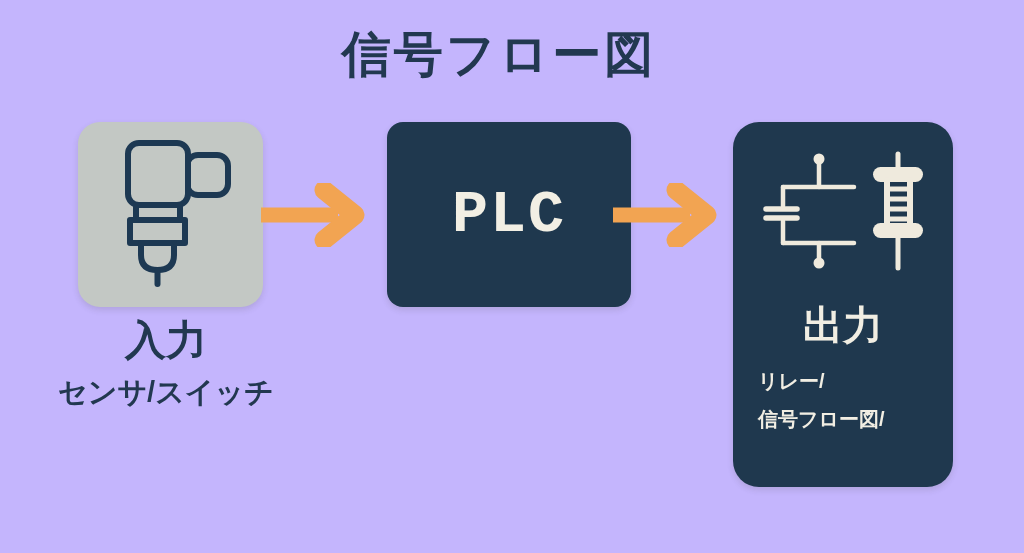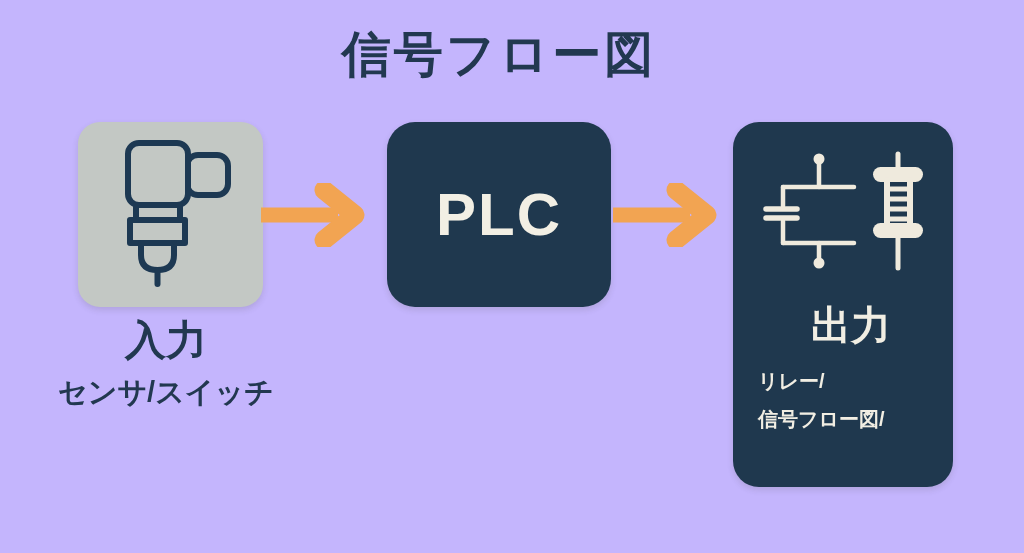--- a/index.html
+++ b/index.html
@@ -32,45 +32,45 @@
   }
   .input-box {
     left: 78px; top: 122px;
     width: 185px; height: 185px;
     background: #c3c8c4;
     border-radius: 22px;
     display: flex; align-items: center; justify-content: center;
   }
   .plc-box {
     left: 387px; top: 122px;
-    width: 224px; height: 185px;
+    width: 244px; height: 185px;
     background: #1f384e;
-    border-radius: 28px;
-    display: flex; align-items: center; justify-content: center;
+    border-radius: 16px;
+    display: flex; align-items: center; justify-content: center; font-family: Liberation Mono, monospace;
   }
   .plc-label {
     color: #f2efe4;
     font-size: 60px;
     font-weight: 700;
     letter-spacing: 2px;
   }
   .output-box {
     left: 733px; top: 122px;
     width: 220px; height: 365px;
     background: #1f384e;
     border-radius: 26px;
   }
   .out-icons {
     position: absolute;
     top: 28px; left: 0; right: 0;
     display: flex; justify-content: center; gap: 13px;
   }
   .out-label {
     position: absolute;
-    top: 176px; left: 8px;
+    top: 176px; left: 0;
     width: 100%;
     text-align: center;
     font-size: 40px;
     font-weight: 700;
     color: #f1eee3;
   }
   .out-list {
     position: absolute;
     top: 240px; left: 25px;
     font-size: 20px;

